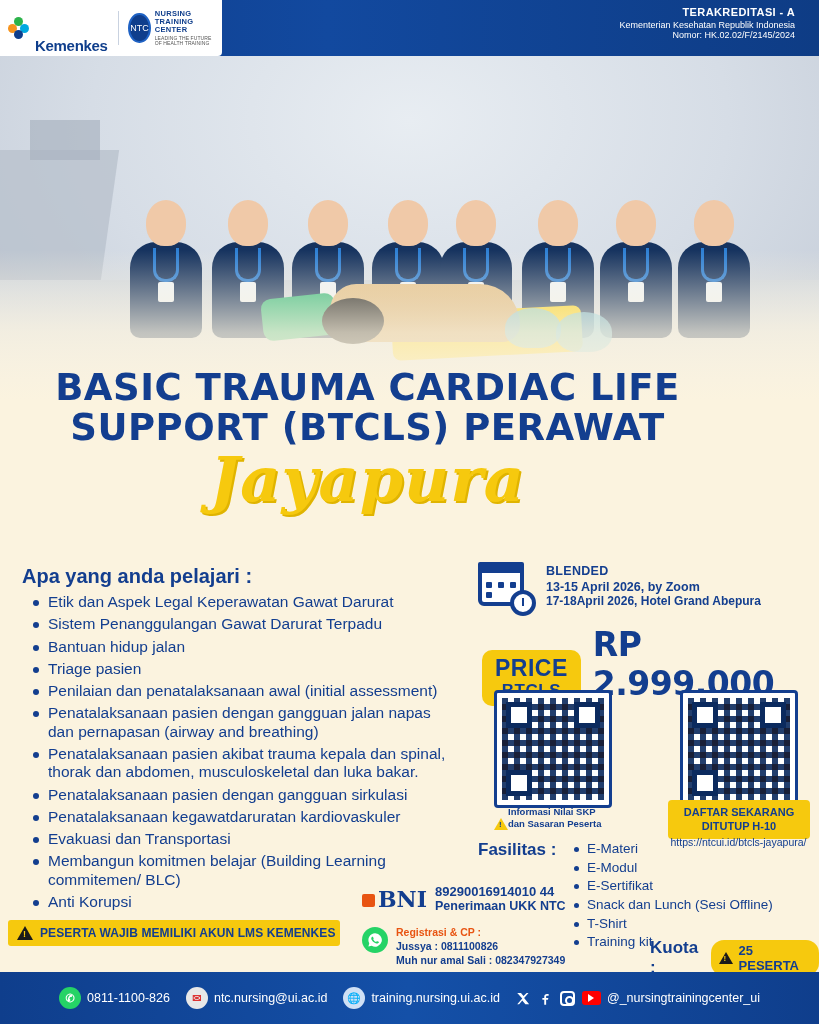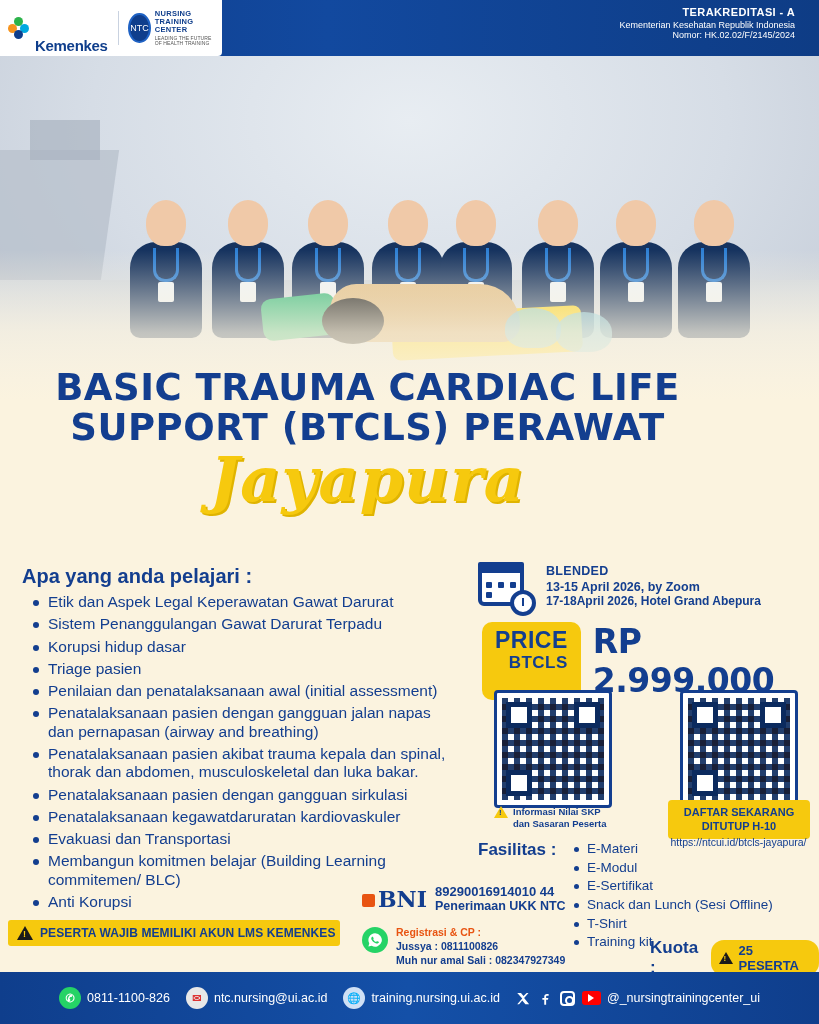--- a/index.html
+++ b/index.html
@@ -247,22 +247,22 @@
   .sched-text .s1 { font-size: 12.5px; font-weight: bold; color: #133e8f; letter-spacing: .3px;}
   .sched-text .s2 { font-size: 12.5px; font-weight: bold; color: #133e8f; margin-top: 2px;}
   .sched-text .s3 { font-size: 12px; font-weight: bold; color: #133e8f; }
 
   .price-row {
     position: absolute; left: 482px; top: 622px;
     display: flex; align-items: stretch;
   }
   .price-only {
     background: #f6c90e; border-radius: 10px;
-    padding: 7px 13px; text-align: right; color: #133e8f;
-    font-weight: bold; line-height: 1.0;
+    padding: 7px 13px; text-align: center; color: #133e8f;
+    font-weight: bold; line-height: 1.0; margin-top: 28px;
   }
   .price-only .p1 { font-size: 23px; letter-spacing: .5px;}
   .price-only .p2 { font-size: 17px; letter-spacing: .5px; margin-top: 2px;}
   .price-amt {
     margin-left: 12px; align-self: center;
     font-size: 33px; font-weight: bold; color: #133e8f;
     font-family: "DejaVu Sans", sans-serif; letter-spacing: -0.5px;
   }
 
   .qr {
@@ -284,21 +284,21 @@
   .qr-corner {
     position: absolute; width: 26px; height: 26px;
     border: 5px solid #0b2a5e; background:#fff;
   }
   .qr-c1 { left: 9px; top: 9px; }
   .qr-c2 { right: 9px; top: 9px; }
   .qr-c3 { left: 9px; bottom: 9px; }
 
   .skp-note {
     position: absolute; left: 494px; top: 806px;
-    display: flex; align-items: flex-start; gap: 5px;
+    display: flex; align-items: flex-end; 
   }
   .skp-note .tri {
     width: 0; height: 0; border-left: 7px solid transparent;
     border-right: 7px solid transparent; border-bottom: 12px solid #f6c90e;
     position: relative;
   }
   .skp-note .tri::after {
     content:"!"; position:absolute; left:-2px; top:2px; font-size:8px; color:#133e8f; font-weight:bold;
   }
   .skp-note .t { font-size: 9.5px; color: #133e8f; font-weight: bold; line-height: 1.25; }
@@ -477,21 +477,21 @@
   <div class="title-wrap">
     <div class="title-line">BASIC TRAUMA CARDIAC LIFE</div>
     <div class="title-line">SUPPORT (BTCLS) PERAWAT</div>
     <div class="city">Jayapura</div>
   </div>
 
   <div class="learn-title">Apa yang anda pelajari :</div>
   <ul class="learn">
     <li>Etik dan Aspek Legal Keperawatan Gawat Darurat</li>
     <li>Sistem Penanggulangan Gawat Darurat Terpadu</li>
-    <li>Korupsi hidup dasar</li>
+    <li>Bantuan hidup jalan</li>
     <li>Triage pasien</li>
     <li>Penilaian dan penatalaksanaan awal (initial assessment)</li>
     <li>Penatalaksanaan pasien dengan gangguan jalan napas dan pernapasan (airway and breathing)</li>
     <li>Penatalaksanaan pasien akibat trauma kepala dan spinal, thorak dan abdomen, musculoskeletal dan luka bakar.</li>
     <li>Penatalaksanaan pasien dengan gangguan sirkulasi</li>
     <li>Penatalaksanaan kegawatdaruratan kardiovaskuler</li>
     <li>Evakuasi dan Transportasi</li>
     <li>Membangun komitmen belajar (Building Learning commitemen/ BLC)</li>
     <li>Anti Korupsi</li>
   </ul>

